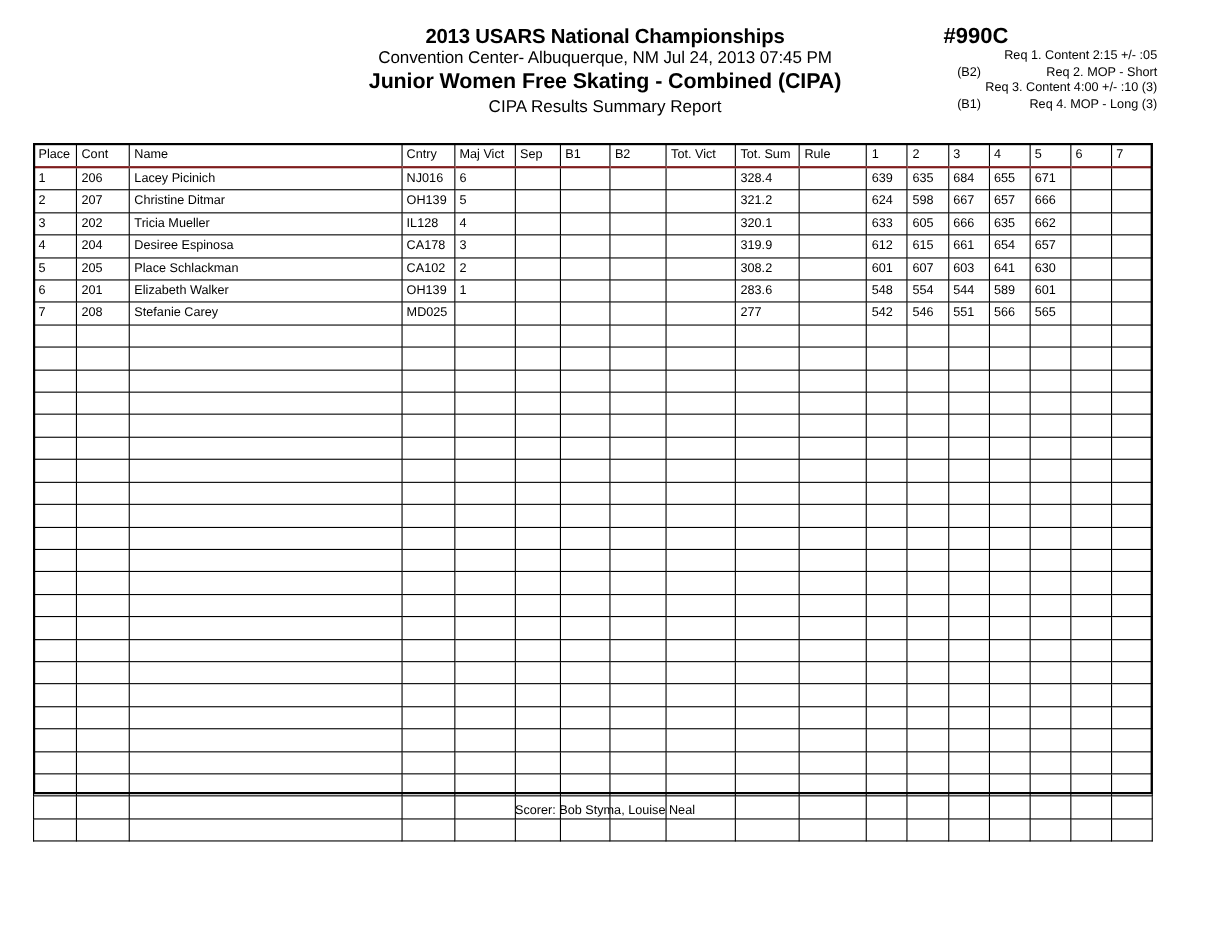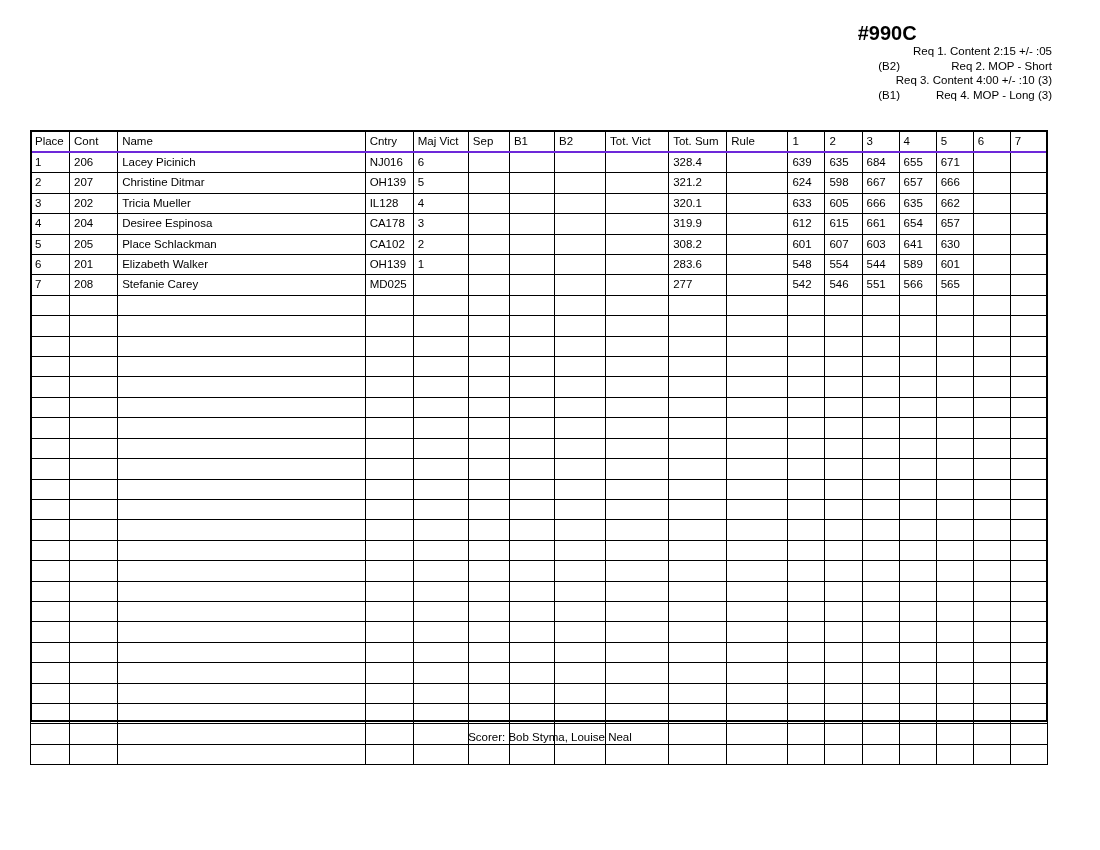--- a/index.html
+++ b/index.html
@@ -81,21 +81,21 @@
   }
   .req-row {
     font-size: 11.5px;
     line-height: 14.6px;
     display: flex;
     justify-content: flex-end;
     align-items: baseline;
   }
   .req-prefix {
     width: 38px;
-    text-align: right;
+    text-align: center;
     display: inline-block;
   }
   .req-text {
     text-align: right;
     display: inline-block;
     min-width: 152px;
   }
 
   
   .table-wrap {
@@ -118,21 +118,21 @@
     line-height: 19.4px;
     font-weight: normal;
     text-align: left;
     overflow: hidden;
     white-space: nowrap;
     vertical-align: middle;
   }
   table.results thead th {
     height: 20px;
     line-height: 20px;
-    border-bottom: 2px solid #6d28d9;
+    border-bottom: 2px solid #7f1d1d;
   }
   table.results tbody tr td {
     height: 19.4px;
   }
   
   .c-place, .c-cont, .c-judge { text-align: center; padding-left: 0; }
   thead .c-judge { text-align: center; padding-left: 0; }
   thead .c-place, thead .c-cont { text-align: left; padding-left: 4px; }
 
   .outer-border {
@@ -157,20 +157,26 @@
     line-height: 19px;
   }
   .footer-line { white-space: nowrap; }
 </style>
 </head>
 <body>
 
 <div class="header">
 
 
+  <div class="titles">
+    <div class="title-main">2013 USARS National Championships</div>
+    <div class="title-venue">Convention Center- Albuquerque, NM  Jul 24, 2013  07:45 PM</div>
+    <div class="title-event">Junior  Women Free Skating - Combined (CIPA)</div>
+    <div class="title-report">CIPA Results Summary Report</div>
+  </div>
 
   <div class="reqblock">
     <div class="event-number">#990C</div>
     <div class="req-row">
       <span class="req-prefix"></span>
       <span class="req-text">Req  1.  Content 2:15 +/- :05</span>
     </div>
     <div class="req-row">
       <span class="req-prefix">(B2)</span>
       <span class="req-text">Req  2.  MOP - Short</span>

